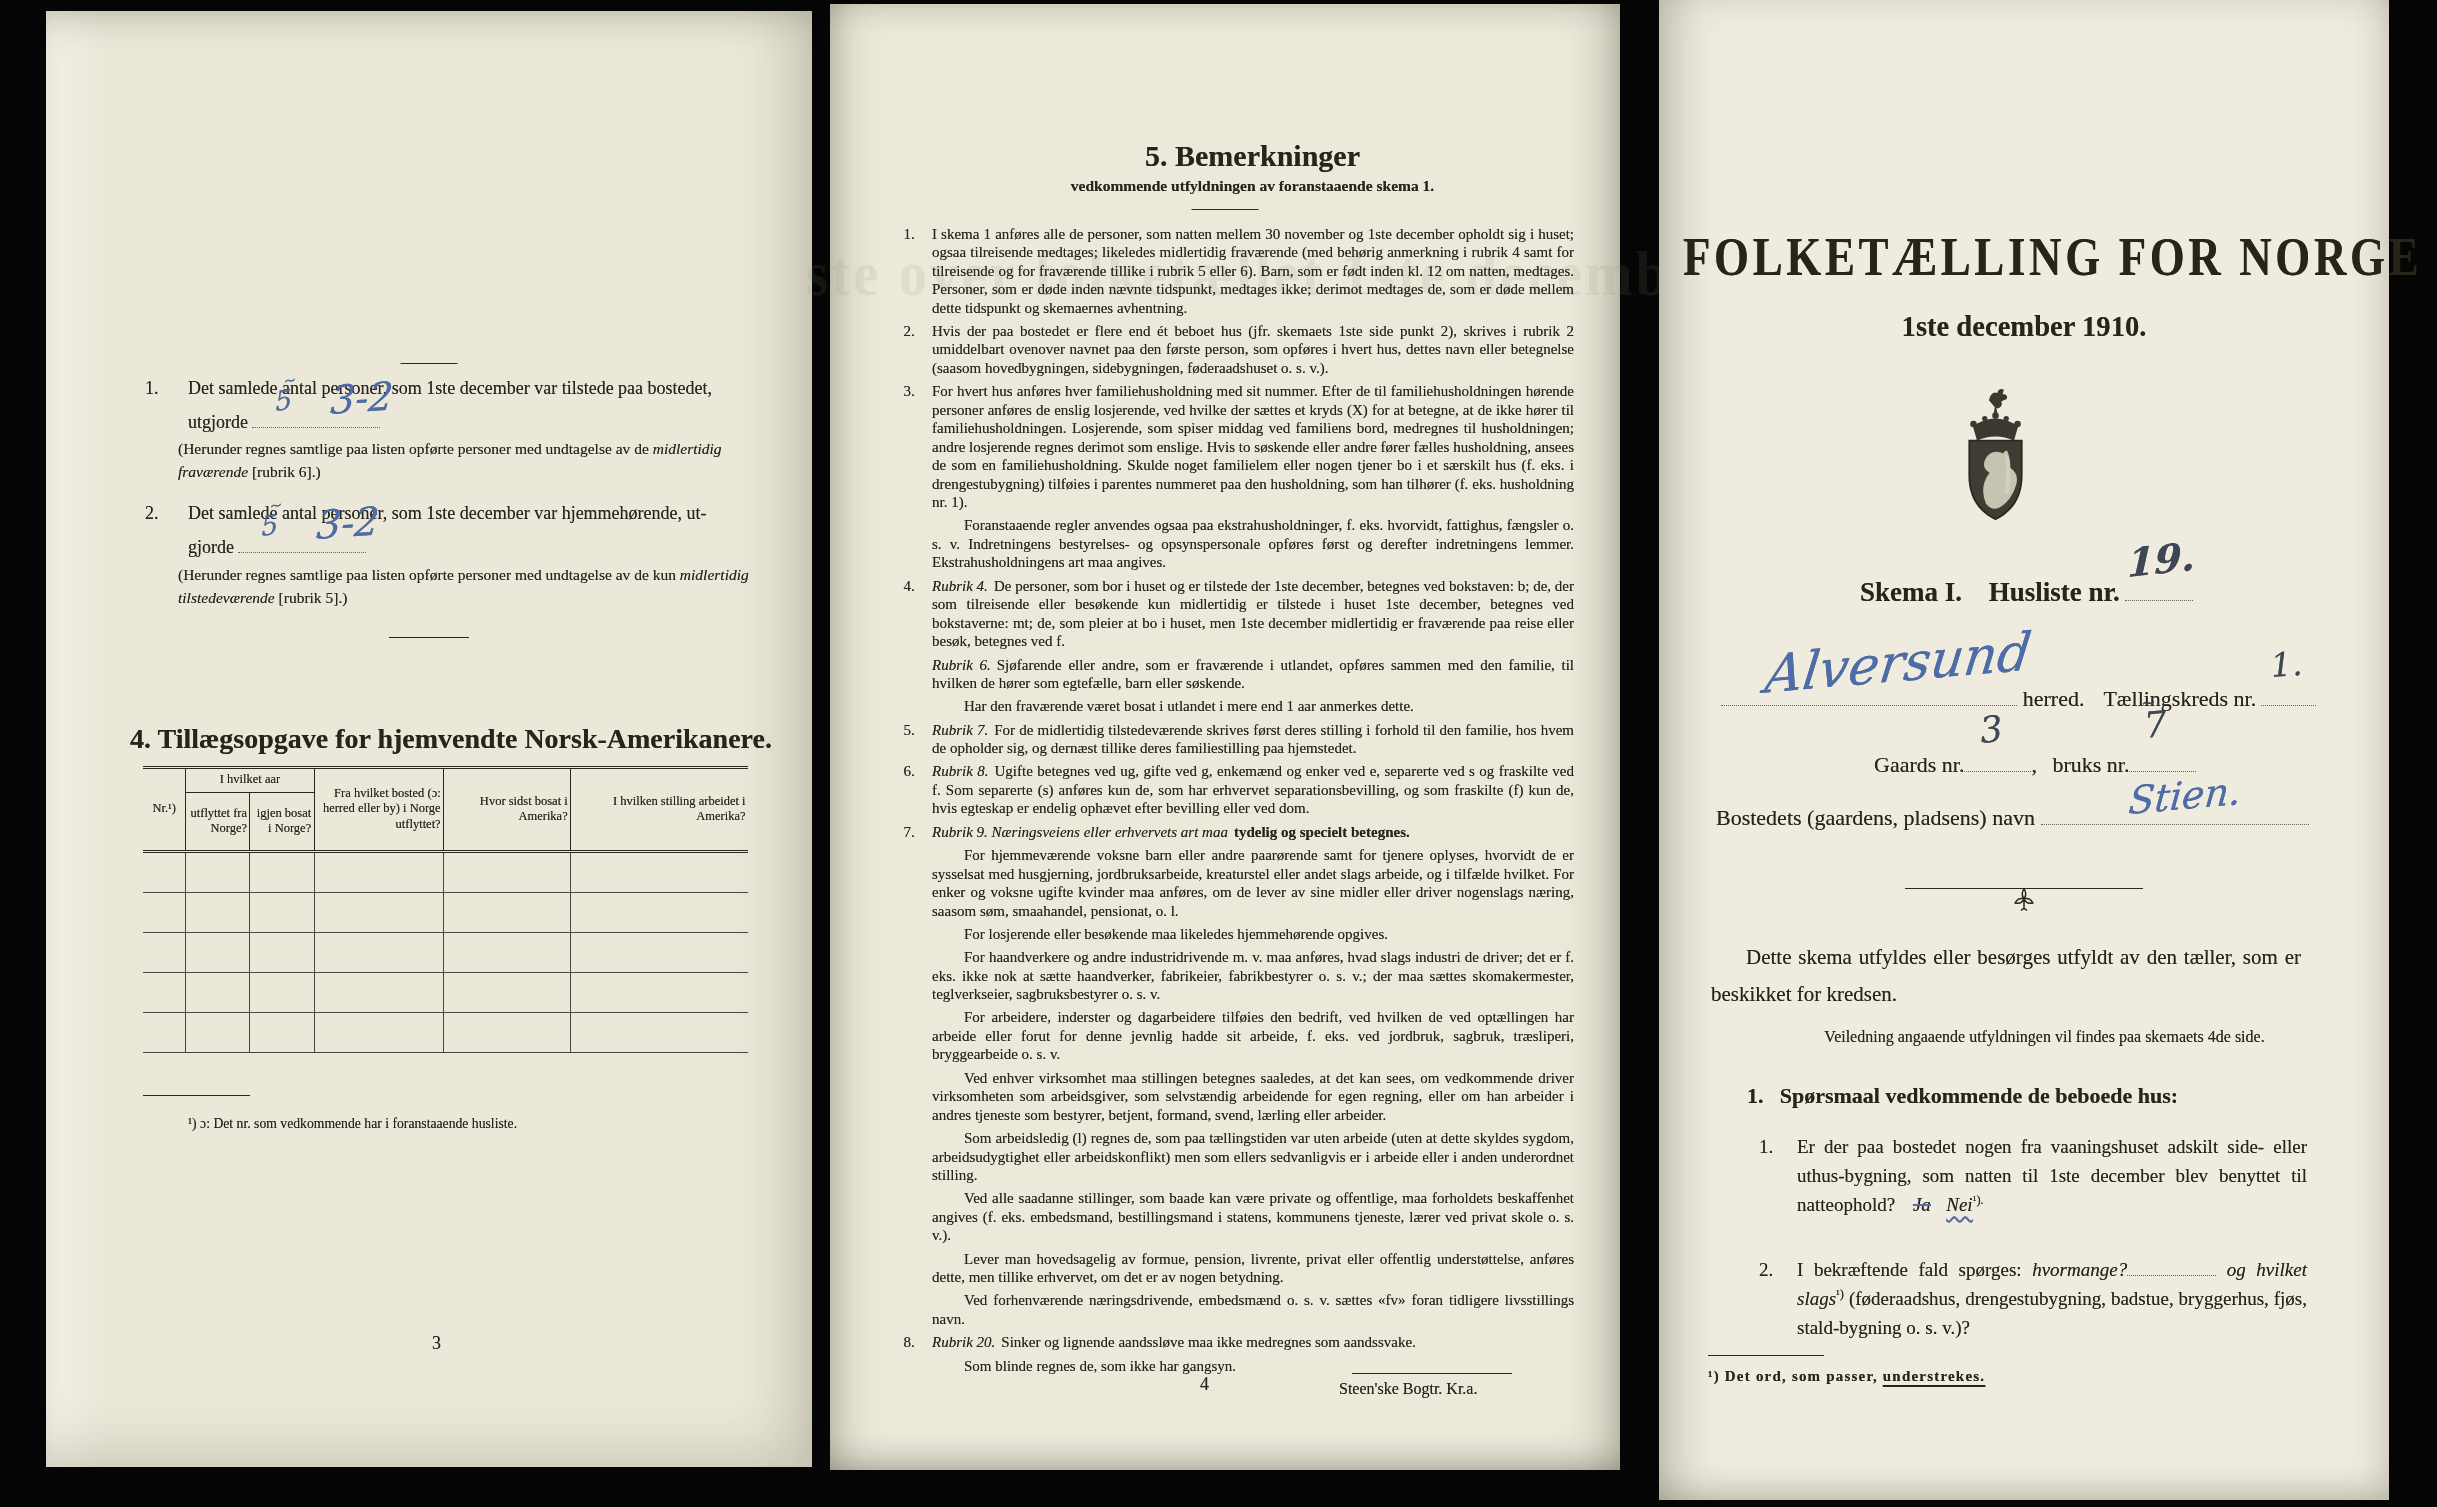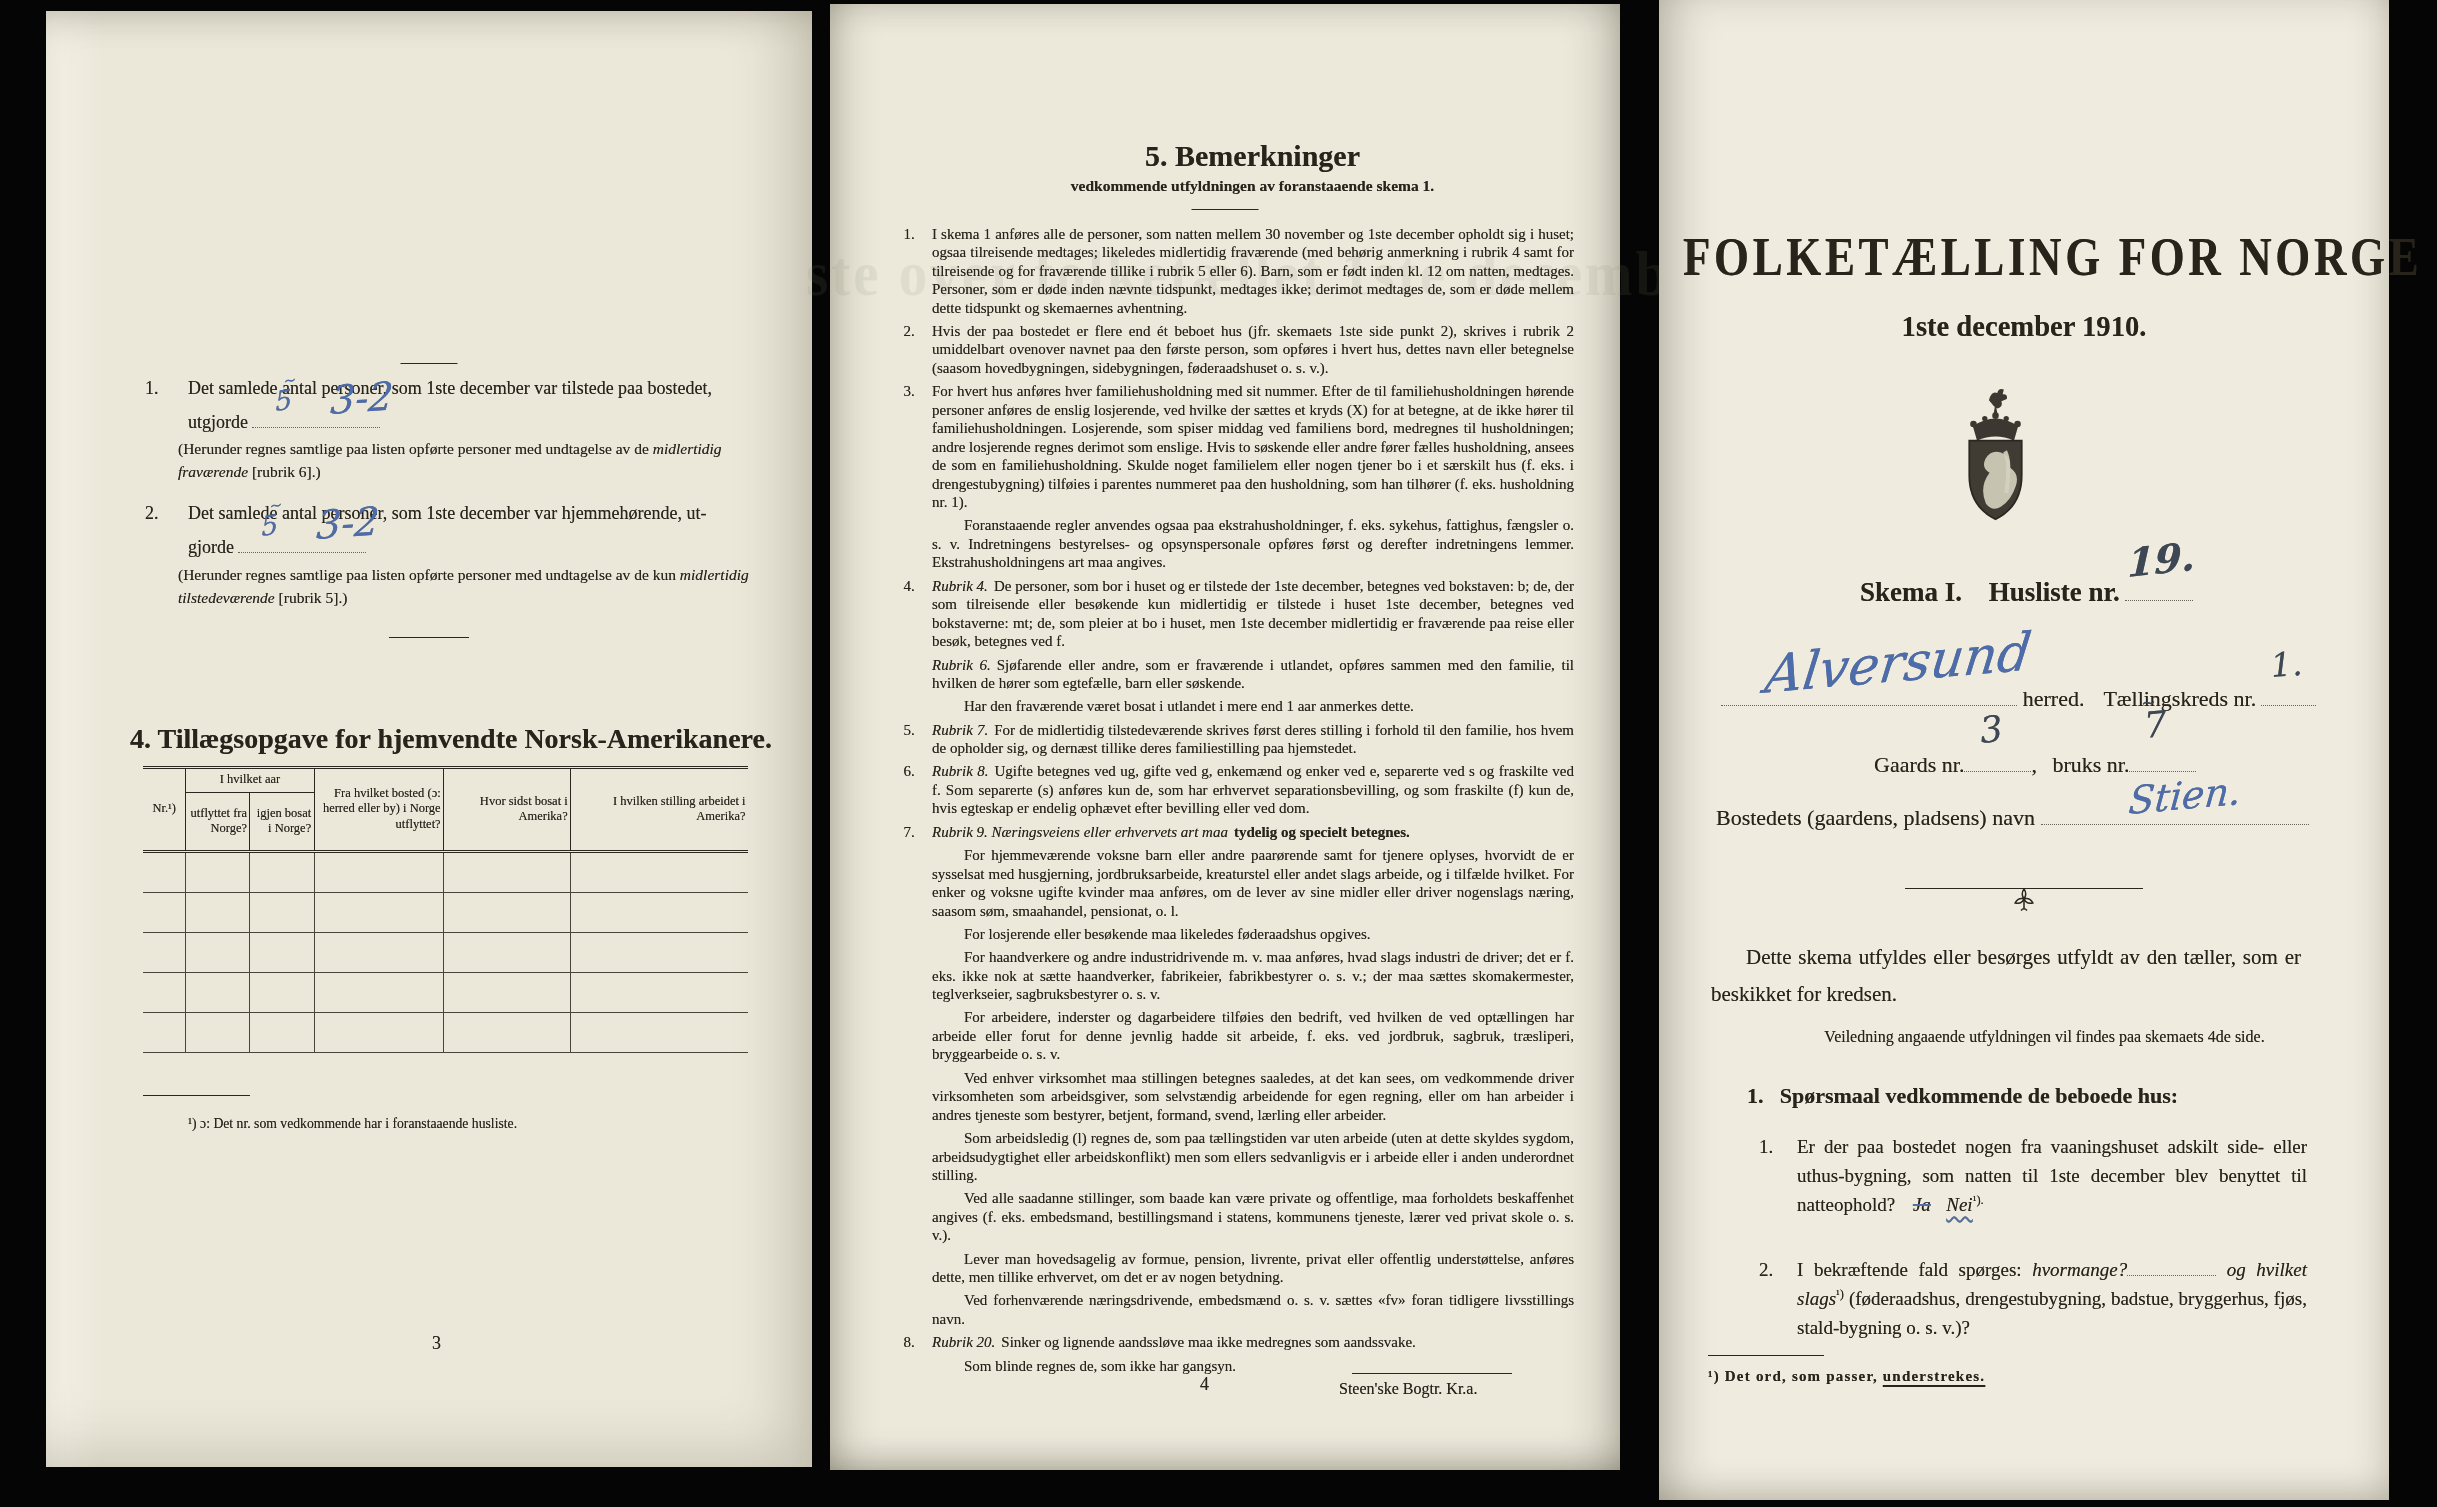--- a/index.html
+++ b/index.html
@@ -208,29 +208,29 @@
   <div class="page" id="page-middle">
     <div class="abs" id="ghost-mid">ste over folketællet 1ste decemb</div>
     <div class="abs ctr b print" id="bem-heading">5.  Bemerkninger</div>
     <div class="abs ctr b print" id="bem-sub">vedkommende utfyldningen av foranstaaende skema 1.</div>
     <div class="abs rule" id="bem-divider"></div>
 
     <div class="abs print" id="bem-flow">
       <p class="bp"><span class="bnum">1.</span><span class="blead"></span><span>I skema 1 anføres alle de personer, som natten mellem 30 november og 1ste december opholdt sig i huset; ogsaa tilreisende medtages; likeledes midlertidig fraværende (med behørig anmerkning i rubrik 4 samt for tilreisende og for fraværende tillike i rubrik 5 eller 6). Barn, som er født inden kl. 12 om natten, medtages.  Personer, som er døde inden nævnte tidspunkt, medtages ikke; derimot medtages de, som er døde mellem dette tidspunkt og skemaernes avhentning.</span><span class="bbold"></span></p>
       <p class="bp"><span class="bnum">2.</span><span class="blead"></span><span>Hvis der paa bostedet er flere end ét beboet hus (jfr. skemaets 1ste side punkt 2), skrives i rubrik 2 umiddelbart ovenover navnet paa den første person, som opføres i hvert hus, dettes navn eller betegnelse (saasom hovedbygningen, sidebygningen, føderaadshuset o. s. v.).</span><span class="bbold"></span></p>
       <p class="bp"><span class="bnum">3.</span><span class="blead"></span><span>For hvert hus anføres hver familiehusholdning med sit nummer.  Efter de til familiehusholdningen hørende personer anføres de enslig losjerende, ved hvilke der sættes et kryds (X) for at betegne, at de ikke hører til familiehusholdningen.  Losjerende, som spiser middag ved familiens bord, medregnes til husholdningen; andre losjerende regnes derimot som enslige.  Hvis to søskende eller andre fører fælles husholdning, ansees de som en familiehusholdning.  Skulde noget familielem eller nogen tjener bo i et særskilt hus (f. eks. i drengestubygning) tilføies i parentes nummeret paa den husholdning, som han tilhører (f. eks. husholdning nr. 1).</span><span class="bbold"></span></p>
-      <p class="bp ind"><span class="bnum"></span><span class="blead"></span><span>Foranstaaende regler anvendes ogsaa paa ekstrahusholdninger, f. eks. sykehus, fattighus, fængsler o. s. v.  Indretningens bestyrelses- og opsynspersonale opføres først og derefter indretningens lemmer.  Ekstrahusholdningens art maa angives.</span><span class="bbold"></span></p>
+      <p class="bp ind"><span class="bnum"></span><span class="blead"></span><span>Foranstaaende regler anvendes ogsaa paa ekstrahusholdninger, f. eks. hvorvidt, fattighus, fængsler o. s. v.  Indretningens bestyrelses- og opsynspersonale opføres først og derefter indretningens lemmer.  Ekstrahusholdningens art maa angives.</span><span class="bbold"></span></p>
       <p class="bp"><span class="bnum">4.</span><span class="blead">Rubrik 4.</span><span>De personer, som bor i huset og er tilstede der 1ste december, betegnes ved bokstaven: b; de, der som tilreisende eller besøkende kun midlertidig er tilstede i huset 1ste december, betegnes ved bokstaverne: mt; de, som pleier at bo i huset, men 1ste december midlertidig er fraværende paa reise eller besøk, betegnes ved f.</span><span class="bbold"></span></p>
       <p class="bp"><span class="bnum"></span><span class="blead">Rubrik 6.</span><span>Sjøfarende eller andre, som er fraværende i utlandet, opføres sammen med den familie, til hvilken de hører som egtefælle, barn eller søskende.</span><span class="bbold"></span></p>
       <p class="bp ind"><span class="bnum"></span><span class="blead"></span><span>Har den fraværende været bosat i utlandet i mere end 1 aar anmerkes dette.</span><span class="bbold"></span></p>
       <p class="bp"><span class="bnum">5.</span><span class="blead">Rubrik 7.</span><span>For de midlertidig tilstedeværende skrives først deres stilling i forhold til den familie, hos hvem de opholder sig, og dernæst tillike deres familiestilling paa hjemstedet.</span><span class="bbold"></span></p>
       <p class="bp"><span class="bnum">6.</span><span class="blead">Rubrik 8.</span><span>Ugifte betegnes ved ug, gifte ved g, enkemænd og enker ved e, separerte ved s og fraskilte ved f.  Som separerte (s) anføres kun de, som har erhvervet separationsbevilling, og som fraskilte (f) kun de, hvis egteskap er endelig ophævet efter bevilling eller ved dom.</span><span class="bbold"></span></p>
       <p class="bp"><span class="bnum">7.</span><span class="blead">Rubrik 9.  Næringsveiens eller erhvervets art maa</span><span></span><span class="bbold">tydelig og specielt betegnes.</span></p>
       <p class="bp ind"><span class="bnum"></span><span class="blead"></span><span>For hjemmeværende voksne barn eller andre paarørende samt for tjenere oplyses, hvorvidt de er sysselsat med husgjerning, jordbruksarbeide, kreaturstel eller andet slags arbeide, og i tilfælde hvilket.  For enker og voksne ugifte kvinder maa anføres, om de lever av sine midler eller driver nogenslags næring, saasom søm, smaahandel, pensionat, o. l.</span><span class="bbold"></span></p>
-      <p class="bp ind"><span class="bnum"></span><span class="blead"></span><span>For losjerende eller besøkende maa likeledes føderaadshus opgives.</span><span class="bbold"></span></p>
+      <p class="bp ind"><span class="bnum"></span><span class="blead"></span><span>For losjerende eller besøkende maa likeledes hjemmehørende opgives.</span><span class="bbold"></span></p>
       <p class="bp ind"><span class="bnum"></span><span class="blead"></span><span>For haandverkere og andre industridrivende m. v. maa anføres, hvad slags industri de driver; det er f. eks. ikke nok at sætte haandverker, fabrikeier, fabrikbestyrer o. s. v.; der maa sættes skomakermester, teglverkseier, sagbruksbestyrer o. s. v.</span><span class="bbold"></span></p>
       <p class="bp ind"><span class="bnum"></span><span class="blead"></span><span>For arbeidere, inderster og dagarbeidere tilføies den bedrift, ved hvilken de ved optællingen har arbeide eller forut for denne jevnlig hadde sit arbeide, f. eks. ved jordbruk, sagbruk, træsliperi, bryggearbeide o. s. v.</span><span class="bbold"></span></p>
       <p class="bp ind"><span class="bnum"></span><span class="blead"></span><span>Ved enhver virksomhet maa stillingen betegnes saaledes, at det kan sees, om vedkommende driver virksomheten som arbeidsgiver, som selvstændig arbeidende for egen regning, eller om han arbeider i andres tjeneste som bestyrer, betjent, formand, svend, lærling eller arbeider.</span><span class="bbold"></span></p>
       <p class="bp ind"><span class="bnum"></span><span class="blead"></span><span>Som arbeidsledig (l) regnes de, som paa tællingstiden var uten arbeide (uten at dette skyldes sygdom, arbeidsudygtighet eller arbeidskonflikt) men som ellers sedvanligvis er i arbeide eller i anden underordnet stilling.</span><span class="bbold"></span></p>
       <p class="bp ind"><span class="bnum"></span><span class="blead"></span><span>Ved alle saadanne stillinger, som baade kan være private og offentlige, maa forholdets beskaffenhet angives (f. eks. embedsmand, bestillingsmand i statens, kommunens tjeneste, lærer ved privat skole o. s. v.).</span><span class="bbold"></span></p>
       <p class="bp ind"><span class="bnum"></span><span class="blead"></span><span>Lever man hovedsagelig av formue, pension, livrente, privat eller offentlig understøttelse, anføres dette, men tillike erhvervet, om det er av nogen betydning.</span><span class="bbold"></span></p>
       <p class="bp ind"><span class="bnum"></span><span class="blead"></span><span>Ved forhenværende næringsdrivende, embedsmænd o. s. v. sættes «fv» foran tidligere livsstillings navn.</span><span class="bbold"></span></p>
       <p class="bp"><span class="bnum">8.</span><span class="blead">Rubrik 20.</span><span>Sinker og lignende aandssløve maa ikke medregnes som aandssvake.</span><span class="bbold"></span></p>
       <p class="bp ind"><span class="bnum"></span><span class="blead"></span><span>Som blinde regnes de, som ikke har gangsyn.</span><span class="bbold"></span></p>
     </div>

